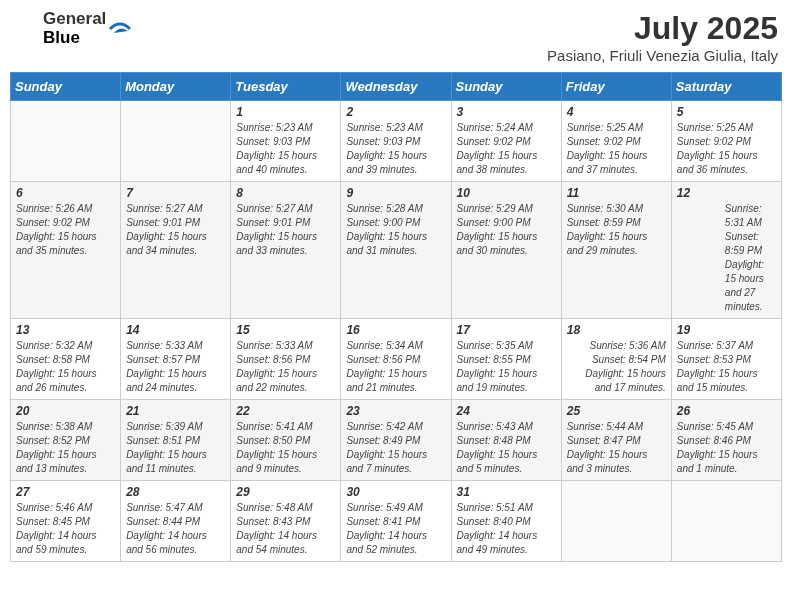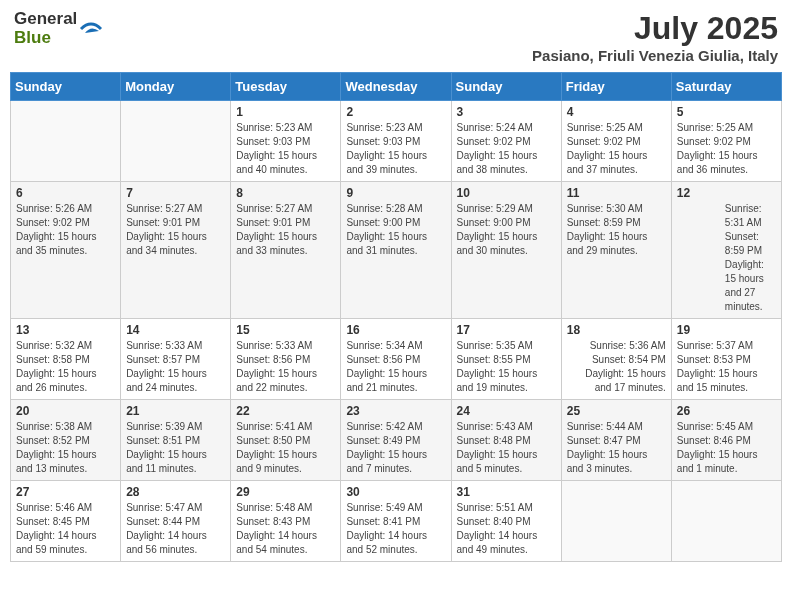--- a/index.html
+++ b/index.html
@@ -13,20 +13,21 @@
     .header {
       display: flex;
       justify-content: space-between;
       align-items: flex-start;
       margin-bottom: 8px;
       padding: 0 4px;
     }
     .logo {
       display: flex;
       align-items: center;
+      margin-left: 29px;
     }
     .logo-text {
       display: flex;
       flex-direction: column;
       line-height: 1.1;
     }
     .logo-icon {
       width: 24px;
       height: 24px;
       margin-left: 2px;
@@ -35,26 +36,26 @@
       text-align: right;
     }
     .month-title {
       font-size: 32px;
       font-weight: bold;
       color: #333;
     }
     .location {
       font-size: 15px;
       color: #444;
-      font-weight: bold;
     }
     .calendar {
       width: 100%;
       border-collapse: collapse;
       border: 1px solid #ccc;
+      font-style: italic;
     }
     .calendar th {
       background-color: #2979c1;
       color: #fff;
       font-size: 13px;
       font-weight: bold;
       padding: 6px 4px;
       text-align: left;
       border: 1px solid #4a90d0;
     }
@@ -89,21 +90,21 @@
       background: #f9f9f9 !important;
     }
   </style>
 </head>
 <body>
 
 <div class="header">
   <div class="logo">
     <div class="logo-text">
       <span style="font-size:17px;font-weight:bold;color:#333;">General</span>
-      <span style="font-size:17px;font-weight:bold;color:#4d7c0f;">Blue</span>
+      <span style="font-size:17px;font-weight:bold;color:#000000;">Blue</span>
     </div>
     <svg class="logo-icon" viewBox="0 0 24 24">
       <path d="M2 12 Q12 2 22 12" fill="none" stroke="#1a6eb5" stroke-width="3"></path>
       <path d="M6 16 Q12 8 20 14" fill="#1a6eb5"></path>
     </svg>
   </div>
   <div class="title-block">
     <div class="month-title">July 2025</div>
     <div class="location">Pasiano, Friuli Venezia Giulia, Italy</div>
   </div>

